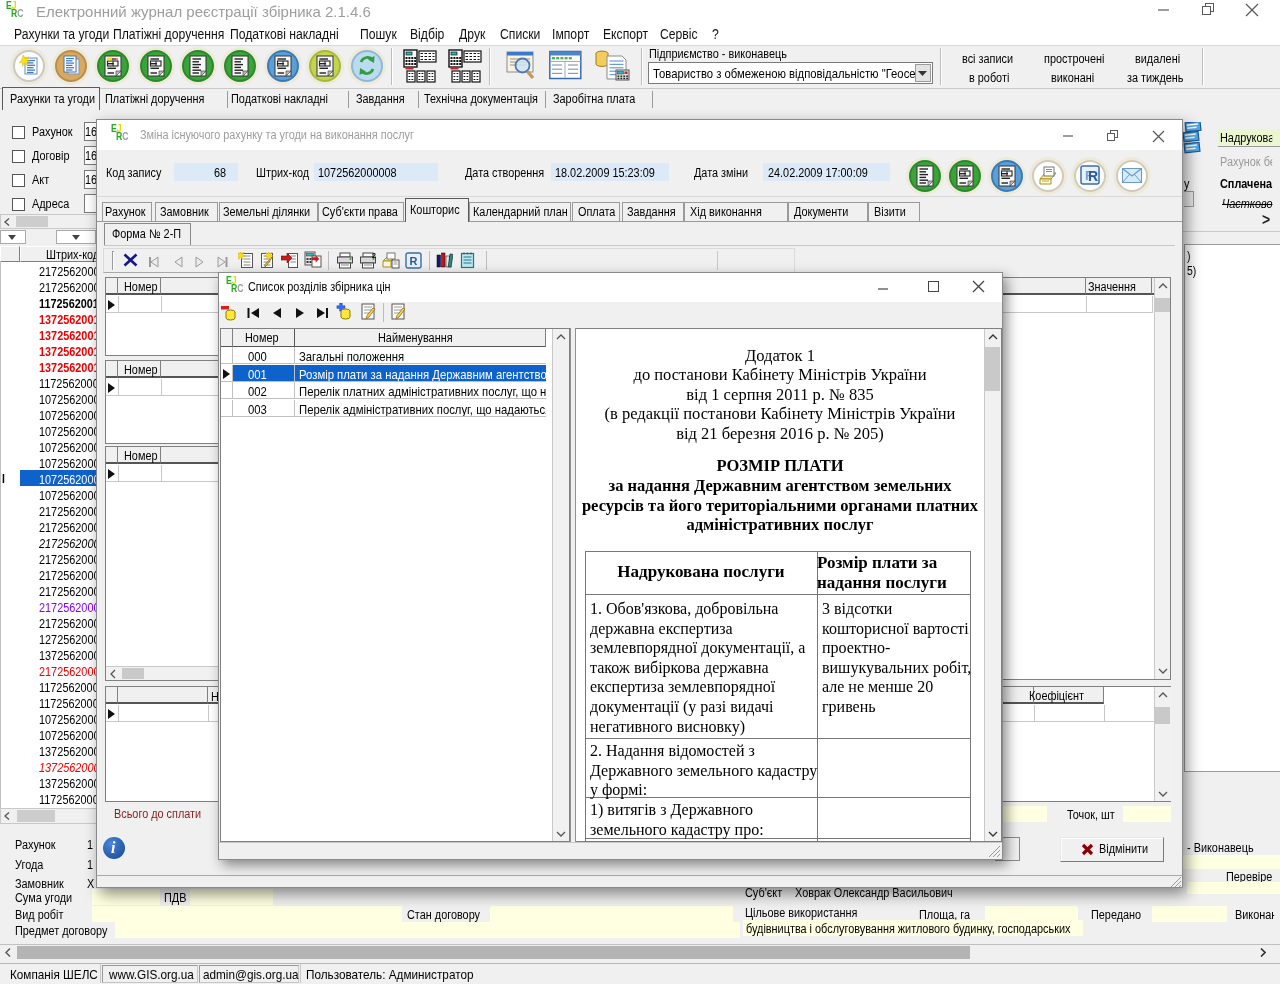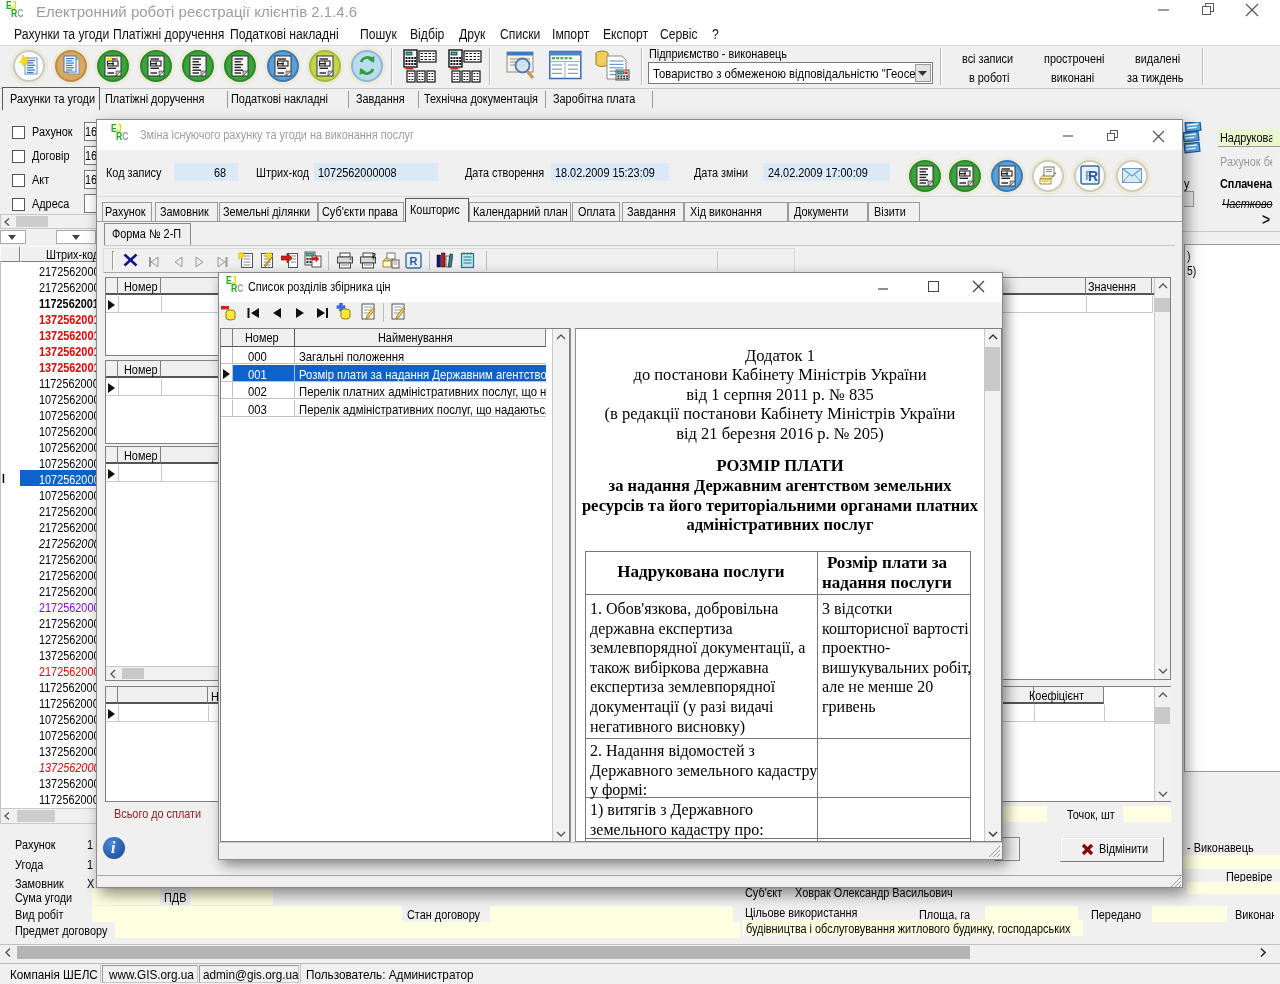--- a/index.html
+++ b/index.html
@@ -3,21 +3,21 @@
 *{margin:0;padding:0;box-sizing:border-box}
 html,body{width:1280px;height:984px;overflow:hidden;background:#f0f0f0;
 font-family:"Liberation Sans",sans-serif;font-size:12.5px;color:#000}
 .a{position:absolute}
 .sx{transform:scaleX(0.87);transform-origin:0 0}
 .ser{font-family:"Liberation Serif",serif}
 </style></head><body>
 <div class="a" style="left:0px;top:0px;width:1280px;height:22px;background:#fff;"></div>
 <div class="a sx" style="left:6px;top:1px;white-space:nowrap;font-size:10px;font-weight:bold;color:#22aa22;line-height:9px;">E<span style="color:#e6d800">J</span></div>
 <div class="a sx" style="left:11px;top:9px;white-space:nowrap;font-size:10px;font-weight:bold;line-height:9px;"><span style="color:#22aa22">R</span><span style="color:#9aa0a6">C</span></div>
-<div class="a" style="left:36px;top:3px;white-space:nowrap;font-size:15px;color:#9d9d9d;">Електронний роботі реєстрації клієнтів 2.1.4.6</div>
+<div class="a" style="left:36px;top:3px;white-space:nowrap;font-size:15px;color:#9d9d9d;">Електронний журнал реєстрації збірника 2.1.4.6</div>
 <svg class="a" style="left:1158px;top:9px;" width="12" height="2" viewBox="0 0 12 2">
     <line x1="0" y1="1" x2="11" y2="1" stroke="#5a5a5a" stroke-width="1.2"></line>
   </svg>
 <svg class="a" style="left:1202px;top:3px;" width="13" height="13" viewBox="0 0 13 13">
     <rect x="3.5" y="0.5" width="8" height="8" fill="none" stroke="#5a5a5a"></rect>
     <rect x="0.5" y="3.5" width="8" height="8" fill="#fff" stroke="#5a5a5a"></rect>
   </svg>
 <svg class="a" style="left:1245px;top:3px;" width="14" height="14" viewBox="0 0 14 14">
     <line x1="1" y1="1" x2="13" y2="13" stroke="#5a5a5a" stroke-width="1.2"></line>
     <line x1="13" y1="1" x2="1" y2="13" stroke="#5a5a5a" stroke-width="1.2"></line>
@@ -859,21 +859,21 @@
   </svg>
 <div class="a ser" style="left:578px;top:346px;width:404px;text-align:center;font-size:16.5px;line-height:19.4px;white-space:nowrap;z-index:30;">Додаток 1<br>до постанови Кабінету Міністрів України<br>від 1 серпня 2011 р. № 835<br>(в редакції постанови Кабінету Міністрів України<br>від 21 березня 2016 р. № 205)</div>
 <div class="a ser" style="left:578px;top:456px;width:404px;text-align:center;font-size:16.5px;line-height:19.8px;white-space:nowrap;font-weight:bold;z-index:30;">РОЗМІР ПЛАТИ<br>за надання Державним агентством земельних<br>ресурсів та його територіальними органами платних<br>адміністративних послуг</div>
 <div class="a" style="left:585px;top:551px;width:386px;height:291px;border:1px solid #777;overflow:hidden;z-index:30;"></div>
 <div class="a" style="left:817px;top:551px;width:1px;height:291px;background:#777;z-index:30;"></div>
 <div class="a" style="left:586px;top:594px;width:384px;height:1px;background:#777;z-index:30;"></div>
 <div class="a" style="left:586px;top:738px;width:384px;height:1px;background:#777;z-index:30;"></div>
 <div class="a" style="left:586px;top:797px;width:384px;height:1px;background:#777;z-index:30;"></div>
 <div class="a" style="left:586px;top:838px;width:384px;height:1px;background:#777;z-index:30;"></div>
 <div class="a ser" style="left:585px;top:562px;width:232px;text-align:center;font-size:17px;font-weight:bold;z-index:30;">Надрукована послуги</div>
-<div class="a ser" style="left:817px;top:553px;width:140px;text-align:center;font-size:17px;font-weight:bold;line-height:19.6px;z-index:30;">Розмір плати за<br>надання послуги</div>
+<div class="a ser" style="left:817px;top:553px;width:140px;font-size:17px;font-weight:bold;line-height:19.6px;z-index:30;">Розмір плати за<br>надання послуги</div>
 <div class="a ser" style="left:590px;top:599px;width:226px;font-size:16px;line-height:19.6px;white-space:nowrap;z-index:30;">1. Обов'язкова, добровільна<br>державна експертиза<br>землевпорядної документації, а<br>також вибіркова державна<br>експертиза землевпорядної<br>документації (у разі видачі<br>негативного висновку)</div>
 <div class="a ser" style="left:822px;top:599px;width:148px;font-size:16px;line-height:19.6px;white-space:nowrap;z-index:30;">3 відсотки<br>кошторисної вартості<br>проектно-<br>вишукувальних робіт,<br>але не менше 20<br>гривень</div>
 <div class="a ser" style="left:590px;top:741px;width:226px;font-size:16px;line-height:19.6px;white-space:nowrap;z-index:30;">2. Надання відомостей з<br>Державного земельного кадастру<br>у формі:</div>
 <div class="a ser" style="left:590px;top:800px;width:226px;font-size:16px;line-height:19.6px;white-space:nowrap;z-index:30;">1) витягів з Державного<br>земельного кадастру про:</div>
 <div class="a" style="left:219px;top:842px;width:783px;height:17px;background:#f0f0f0;border-top:1px solid #c8c8c8;z-index:30;"></div>
 <svg class="a" style="left:988px;top:846px;z-index:30;" width="12" height="11" viewBox="0 0 12 11">
     <line x1="1" y1="11" x2="12" y2="0" stroke="#9a9a9a"></line>
     <line x1="5" y1="11" x2="12" y2="4" stroke="#9a9a9a"></line>
     <line x1="9" y1="11" x2="12" y2="8" stroke="#9a9a9a"></line>
   </svg>

